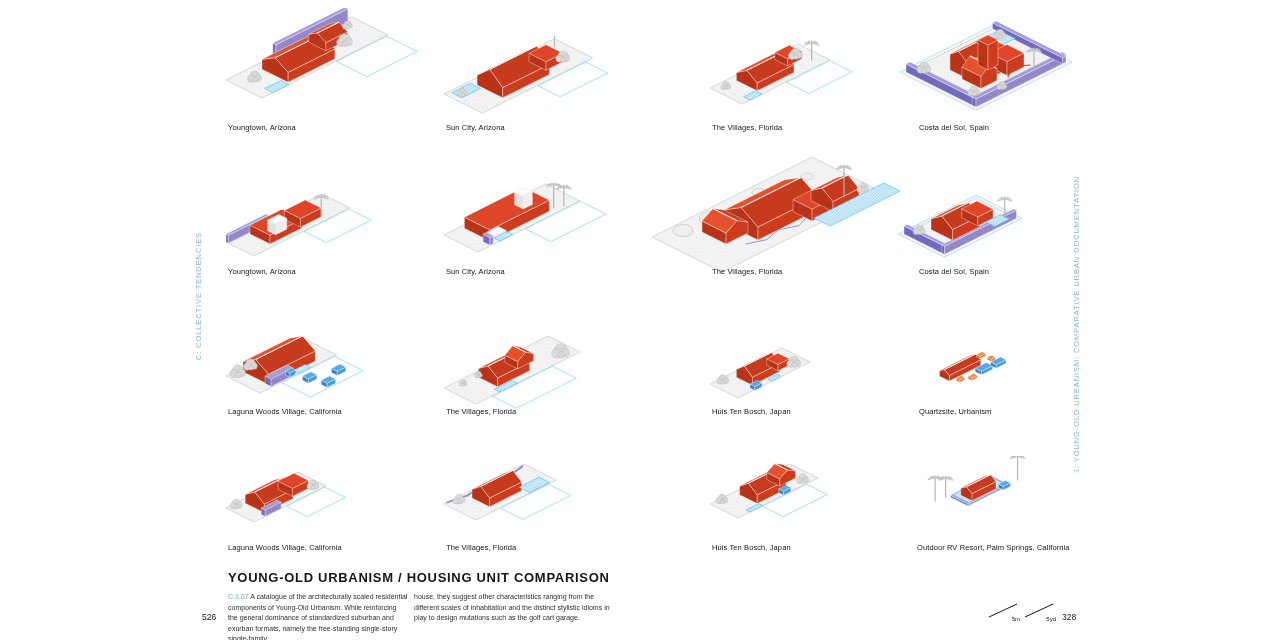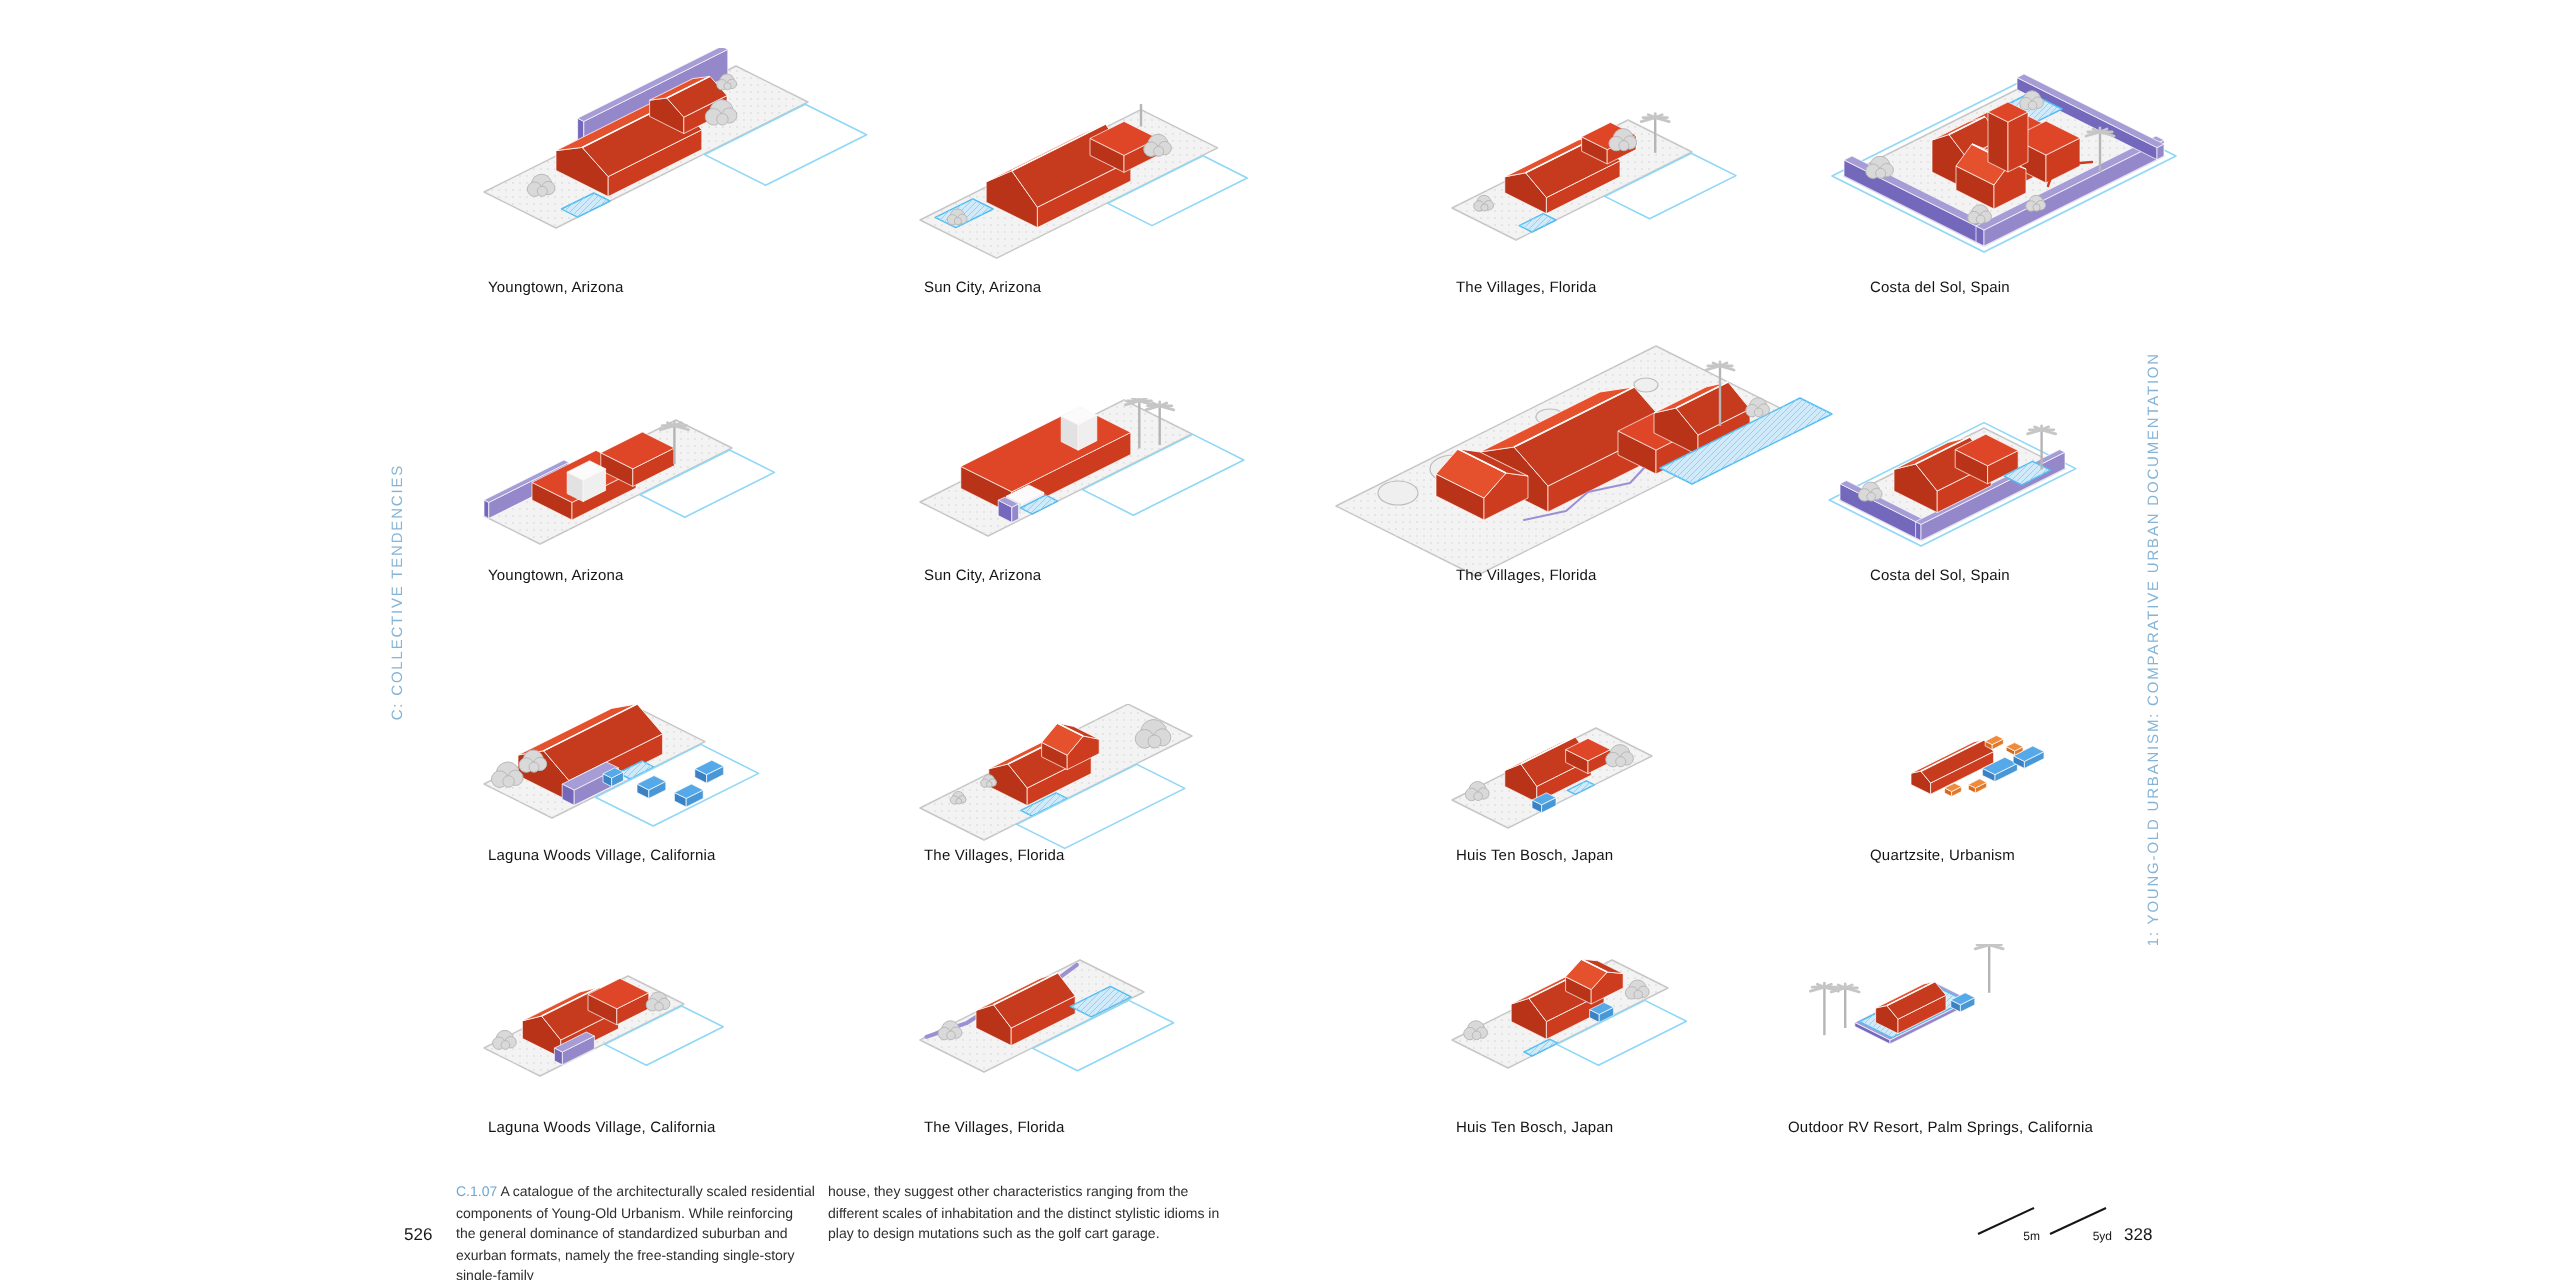--- a/index.html
+++ b/index.html
@@ -1,18 +1,18 @@
 <!DOCTYPE html>
 <html><head>
 <meta charset="utf-8">
 <style>
   html,body{margin:0;padding:0;background:#fff;}
   .page{position:relative;width:1280px;height:640px;background:#ffffff;
         font-family:"Liberation Sans",sans-serif;overflow:hidden;}
-  .unit{position:absolute;margin:16px;padding:0;}
+  .unit{position:absolute;margin:0;padding:0;}
   .unit svg{display:block;}
   .cap{position:absolute;left:6px;font-size:7.5px;color:#141414;letter-spacing:.1px;white-space:nowrap;}
   .capA{top:115px}.capB{top:117px}.capC{top:85px}.capD{top:91px}
   .vlabel{position:absolute;writing-mode:vertical-rl;transform:rotate(180deg);
           font-size:7.5px;letter-spacing:.9px;color:#85b4d6;white-space:nowrap;}
   .title{position:absolute;left:228px;top:570px;margin:0;font-size:13px;font-weight:bold;
          letter-spacing:.7px;color:#161616;}
   .bodycol{position:absolute;top:592px;margin:0;font-size:7px;line-height:1.5;color:#2e2e2e;}
   .code{color:#69a9d4;}
   .pnum{position:absolute;top:612px;font-size:8.5px;font-weight:normal;color:#161616;}
@@ -554,21 +554,21 @@
         <circle cx="97.1" cy="23.3" r="2.16" fill="#d9d9d9" stroke="#b9b9b9" stroke-width="0.5"></circle>
         <path d="M40.0 52.0L44.0 54.0L56.8 47.6L52.8 45.6Z" fill="#cfeafb" stroke="#54bdf0" stroke-width="0.7" stroke-linejoin="round"></path>
         <path d="M40.0 52.0L44.0 54.0L56.8 47.6L52.8 45.6Z" fill="url(#hatch)"></path>
         <path d="M72.8 34.8L77.6 37.2L77.6 33.2L72.8 30.8Z" fill="#3b82c4" stroke="#ffffff" stroke-width="0.35" stroke-linejoin="round"></path>
         <path d="M77.6 37.2L84.8 33.6L84.8 29.6L77.6 33.2Z" fill="#4897d6" stroke="#ffffff" stroke-width="0.35" stroke-linejoin="round"></path>
         <path d="M72.8 30.8L77.6 33.2L84.8 29.6L80.0 27.2Z" fill="#55a9e8" stroke="#ffffff" stroke-width="0.35" stroke-linejoin="round"></path>
         <path d="M56.4 48.2L77.2 58.6L121.2 36.6L100.4 26.2Z" fill="none" stroke="#8ed7f7" stroke-width="0.8" stroke-linejoin="round"></path>
       </svg>
     <figcaption class="cap capD">Huis Ten Bosch, Japan</figcaption>
   </figure>
-  <figure class="unit" style="left:857px;top:452px;width:180px;height:110px">
+  <figure class="unit" style="left:896px;top:452px;width:180px;height:110px">
     <svg width="125" height="84" style="margin:4px 0 0 24px">
         <path d="M30.4 41.2L48.0 50.0L48.0 48.0L30.4 39.2Z" fill="#7468bd" stroke="#ffffff" stroke-width="0.35" stroke-linejoin="round"></path>
         <path d="M48.0 50.0L88.0 30.0L88.0 28.0L48.0 48.0Z" fill="#9488cb" stroke="#ffffff" stroke-width="0.35" stroke-linejoin="round"></path>
         <path d="M30.4 39.2L48.0 48.0L88.0 28.0L70.4 19.2Z" fill="#a79dd6" stroke="#ffffff" stroke-width="0.35" stroke-linejoin="round"></path>
         <path d="M32.8 38.8L48.8 46.8L85.6 28.4L69.6 20.4Z" fill="#cfeafb" stroke="#54bdf0" stroke-width="0.7" stroke-linejoin="round"></path>
         <path d="M32.8 38.8L48.8 46.8L85.6 28.4L69.6 20.4Z" fill="url(#hatch)"></path>
         <path d="M40.8 39.2L52.0 44.8L52.0 37.6L46.4 30.8L40.8 32.0Z" fill="#b93318" stroke="#ffffff" stroke-width="0.35" stroke-linejoin="round"></path>
         <path d="M52.0 44.8L76.0 32.8L76.0 25.6L52.0 37.6Z" fill="#cd3c1e" stroke="#ffffff" stroke-width="0.35" stroke-linejoin="round"></path>
         <path d="M40.8 32.0L46.4 30.8L70.4 18.8L64.8 20.0Z" fill="#e5502d" stroke="#ffffff" stroke-width="0.4" stroke-linejoin="round"></path>
         <path d="M46.4 30.8L52.0 37.6L76.0 25.6L70.4 18.8Z" fill="#c63a1d" stroke="#ffffff" stroke-width="0.4" stroke-linejoin="round"></path>
@@ -597,20 +597,21 @@
         <line x1="97.60000000000001" y1="0.3999999999999986" x2="103.66217782649107" y2="0.3999999999999988" stroke="#c6c6c6" stroke-width="1.4" stroke-linecap="round"></line>
         <line x1="97.60000000000001" y1="0.3999999999999986" x2="101.10000000000001" y2="-1.0641016151377558" stroke="#c6c6c6" stroke-width="1.4" stroke-linecap="round"></line>
         <line x1="97.60000000000001" y1="0.3999999999999986" x2="97.60000000000001" y2="-1.6000000000000014" stroke="#c6c6c6" stroke-width="1.4" stroke-linecap="round"></line>
         <line x1="97.60000000000001" y1="0.3999999999999986" x2="94.10000000000001" y2="-1.0641016151377563" stroke="#c6c6c6" stroke-width="1.4" stroke-linecap="round"></line>
         <line x1="97.60000000000001" y1="0.3999999999999986" x2="91.53782217350894" y2="0.3999999999999988" stroke="#c6c6c6" stroke-width="1.4" stroke-linecap="round"></line>
         <line x1="97.60000000000001" y1="0.3999999999999986" x2="90.60000000000001" y2="2.399999999999998" stroke="#c6c6c6" stroke-width="1.4" stroke-linecap="round"></line>
       </svg>
     <figcaption class="cap capD" style="left:21px">Outdoor RV Resort, Palm Springs, California</figcaption>
   </figure>
 
+  <h2 class="title">YOUNG-OLD URBANISM / HOUSING UNIT COMPARISON</h2>
   <p class="bodycol" style="left:228px;width:180px"><span class="code">C.1.07</span>
     <span>A catalogue of the architecturally scaled residential components of Young-Old Urbanism. While reinforcing the general dominance of standardized suburban and exurban formats, namely the free-standing single-story single-family</span></p>
   <p class="bodycol" style="left:414px;width:200px"><span>house, they suggest other characteristics ranging from the different scales of inhabitation and the distinct stylistic idioms in play to design mutations such as the golf cart garage.</span></p>
 
   <div class="pnum" style="left:202px">526</div>
   <div class="pnum" style="left:1062px">328</div>
 
   <div class="scale" style="left:986px">
     <svg width="36" height="22">
       <line x1="3" y1="17" x2="31" y2="4" stroke="#161616" stroke-width="1"></line>

